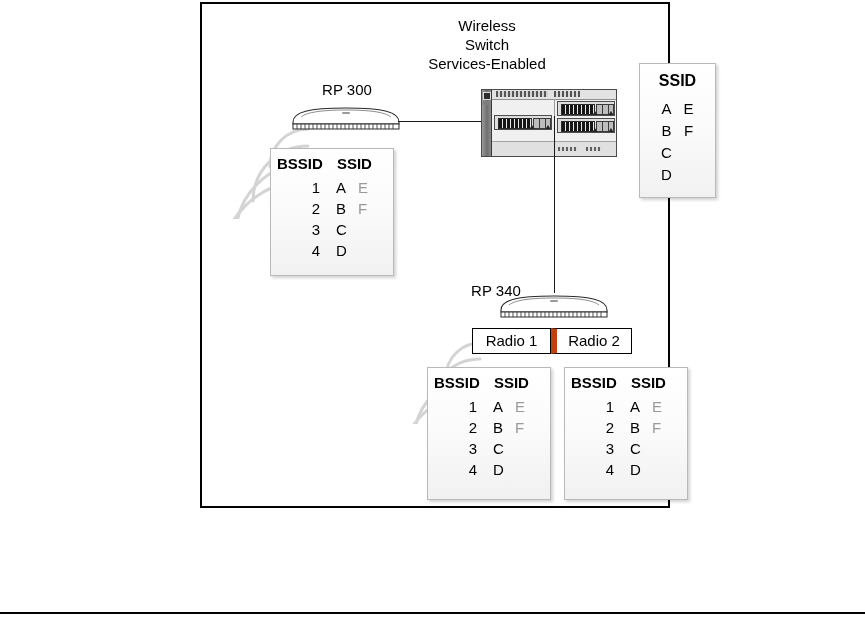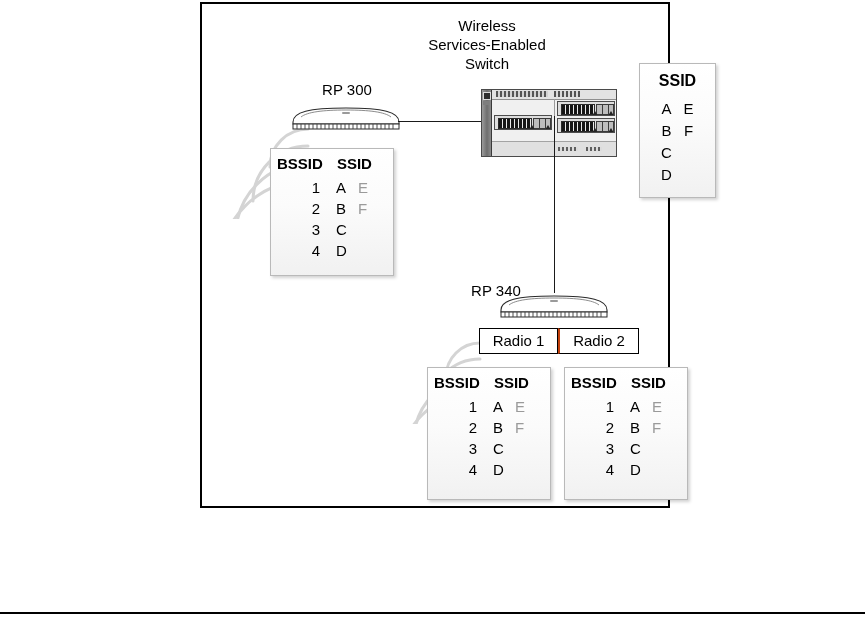--- a/index.html
+++ b/index.html
@@ -127,21 +127,21 @@
     border: 1px solid #000000;
     background: #ffffff;
     font-size: 15px;
     color: #000000;
     padding: 3px 9px 4px 9px;
     text-align: center;
     box-sizing: border-box;
     height: 26px;
     line-height: 18px;
   }
-  .radio-cell + .radio-cell { border-left: 2px solid #c2410c; }
+  .radio-cell + .radio-cell { border-left: 6px solid #c2410c; }
 
   
   .ap { position: absolute; }
 
   
   .switch-body {
     position: absolute;
     background: #e9e9e9;
     border: 1px solid #4a4a4a;
     box-sizing: border-box;
@@ -242,22 +242,22 @@
     background: repeating-linear-gradient(to right,#5f5f5f 0 2px,#dcdcdc 2px 4px);
   }
 </style>
 </head>
 <body>
 
 <div id="diagram-frame">
 
   <div class="abs title-label" style="left:200px; top:12px; width:170px;">
     <div>Wireless</div>
+    <div>Switch</div>
     <div>Services-Enabled</div>
-    <div>Switch</div>
   </div>
 
   <div class="abs label" style="left:100px; top:77px; width:90px;">RP 300</div>
 
   <svg class="abs" style="left:10px; top:120px;" width="100" height="95" viewBox="0 0 100 95">
     <g fill="none" stroke="#d4d4d4" stroke-width="3" stroke-linecap="round">
       <path d="M96 5 A 38 38 0 0 0 58 43"></path>
       <path d="M96 22 A 55 55 0 0 0 41 77"></path>
       <path d="M96 39 A 72 72 0 0 0 24 111"></path>
       <path d="M96 56 A 89 89 0 0 0 7 145"></path>
@@ -426,21 +426,21 @@
 
   <svg class="abs" style="left:196px; top:335px;" width="85" height="85" viewBox="0 0 85 85">
     <g fill="none" stroke="#d4d4d4" stroke-width="3" stroke-linecap="round">
       <path d="M82 4 A 34 34 0 0 0 48 38"></path>
       <path d="M82 20 A 50 50 0 0 0 32 70"></path>
       <path d="M82 36 A 66 66 0 0 0 16 102"></path>
       <path d="M82 52 A 82 82 0 0 0 0 134"></path>
     </g>
   </svg>
 
-  <div class="abs radio-strip" style="left:277px; top:324px;">
+  <div class="abs radio-strip" style="left:270px; top:324px;">
     <div class="radio-cell" style="width:79px;">Radio 1</div>
     <div class="radio-cell" style="width:81px;">Radio 2</div>
   </div>
 
   <div class="abs info-box" style="left:225px; top:363px; width:124px; height:133px;">
     <div class="info-head">
       <span class="h-bssid">BSSID</span>
       <span class="h-ssid">SSID</span>
     </div>
     <div class="info-row">

